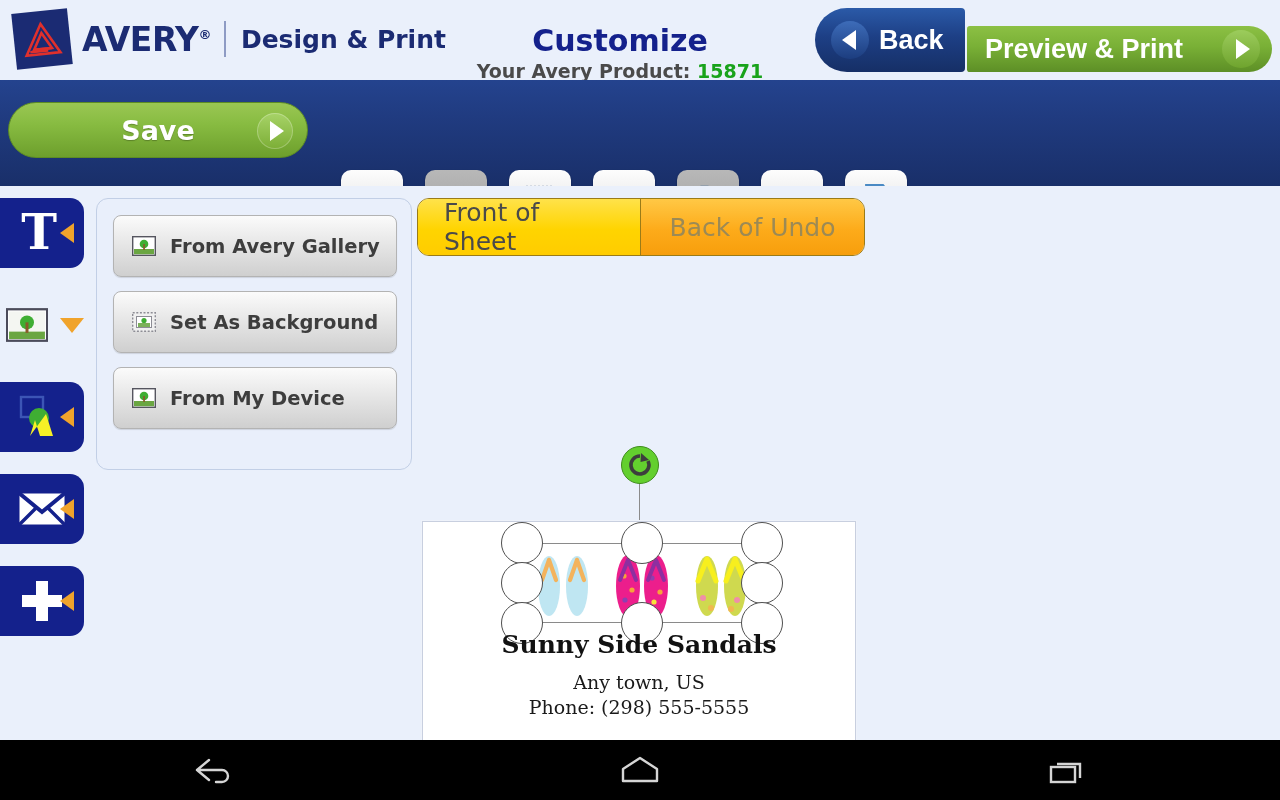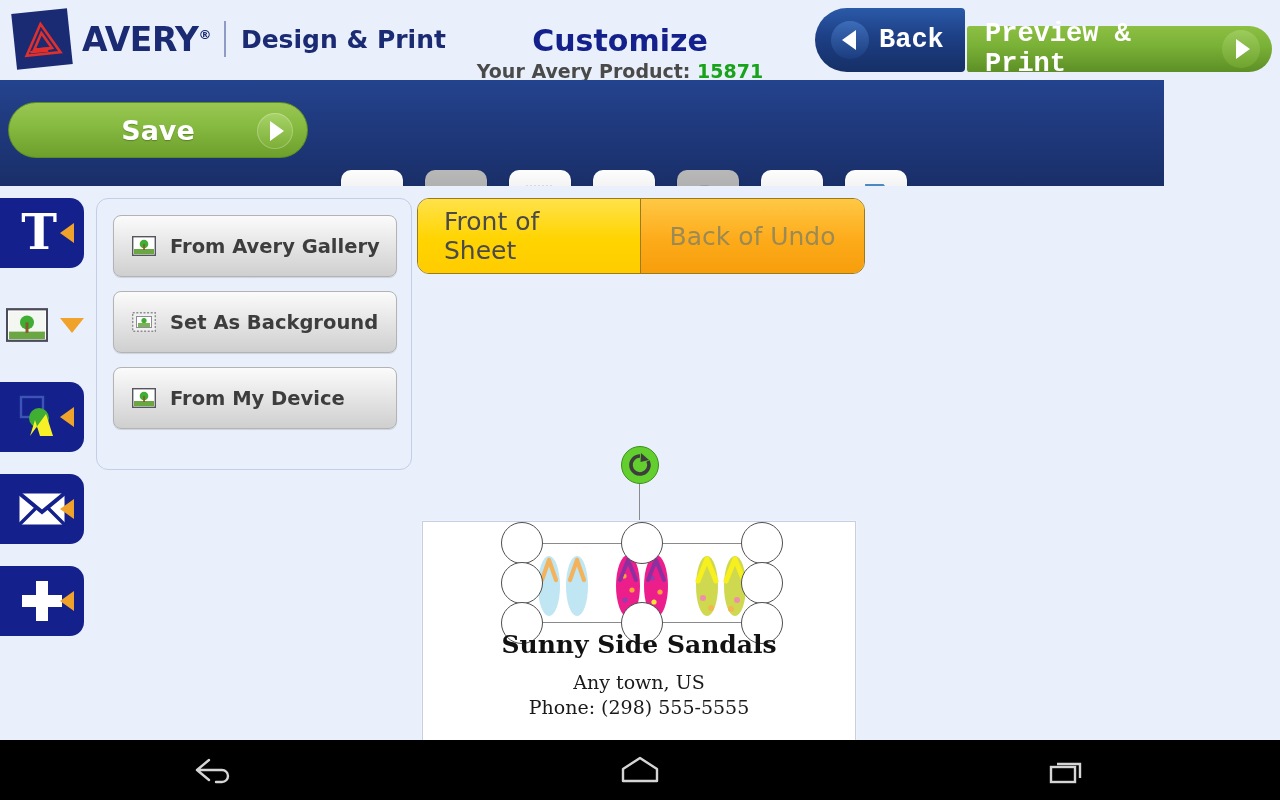--- a/index.html
+++ b/index.html
@@ -77,38 +77,38 @@
     width: 305px;
     background: linear-gradient(180deg, #8cc044 0%, #79b036 45%, #5d8f26 100%);
     border-radius: 4px 32px 32px 4px;
     display: flex; align-items: center; justify-content: space-between;
     padding: 0 12px 0 18px;
     margin-left: 2px;
     cursor: pointer;
     margin-top: 18px;
   }
   .btn-label { font-size: 27px; font-weight: bold; color: #fff;
-    font-family: Liberation Mono, monospace; }
+    font-family: Liberation Sans, sans-serif; }
   .circ {
     width: 38px; height: 38px; border-radius: 50%;
     display: flex; align-items: center; justify-content: center;
     flex-shrink: 0;
   }
   .circ-back { background: linear-gradient(180deg,#3d6cb9,#1c3d7f); }
   .circ-fwd  { background: linear-gradient(180deg,#9ccc5c,#6fa42e); }
   .tri-l { width: 0; height: 0; border-top: 10px solid transparent;
     border-bottom: 10px solid transparent; border-right: 14px solid #fff;
     margin-right: 2px; }
   .tri-r { width: 0; height: 0; border-top: 10px solid transparent;
     border-bottom: 10px solid transparent; border-left: 14px solid #fff;
     margin-left: 3px; }
 
   
   #toolbar {
-    position: absolute; left: 0; top: 80px; width: 1164px; height: 106px;
+    position: absolute; left: 0; top: 80px; width: 1280px; height: 106px;
     background: linear-gradient(180deg, #24438e 0%, #203b80 35%, #192f69 100%);
     padding-left: 21px;
   }
   .save-btn {
     position: absolute; left: 8px; top: 22px;
     width: 300px; height: 56px;
     border-radius: 28px;
     background: linear-gradient(180deg, #9ac753 0%, #87bb41 40%, #6d9f2c 100%);
     border: 1px solid #5d8c24;
     display: flex; align-items: center; justify-content: center;
@@ -232,21 +232,21 @@
   }
   .panel-btn:last-child { margin-bottom: 0; }
   .panel-btn .lbl {
     font-size: 19.5px; font-weight: bold; color: #3d3d3d;
     font-family: "DejaVu Sans", sans-serif;
   }
 
   
   .sheet-tabs {
     position: absolute; left: 417px; top: 12px;
-    display: flex; height: 76px;
+    display: flex; height: 58px;
     border-radius: 12px; overflow: hidden;
     border: 1px solid #9a7b18;
   }
   .sheet-tab {
     display: flex; align-items: center; justify-content: center;
     padding: 0 26px; cursor: pointer;
   }
   .sheet-front {
     background: linear-gradient(180deg,#ffe24a 0%, #ffd400 55%, #ffcc00 100%);
     width: 222px;

